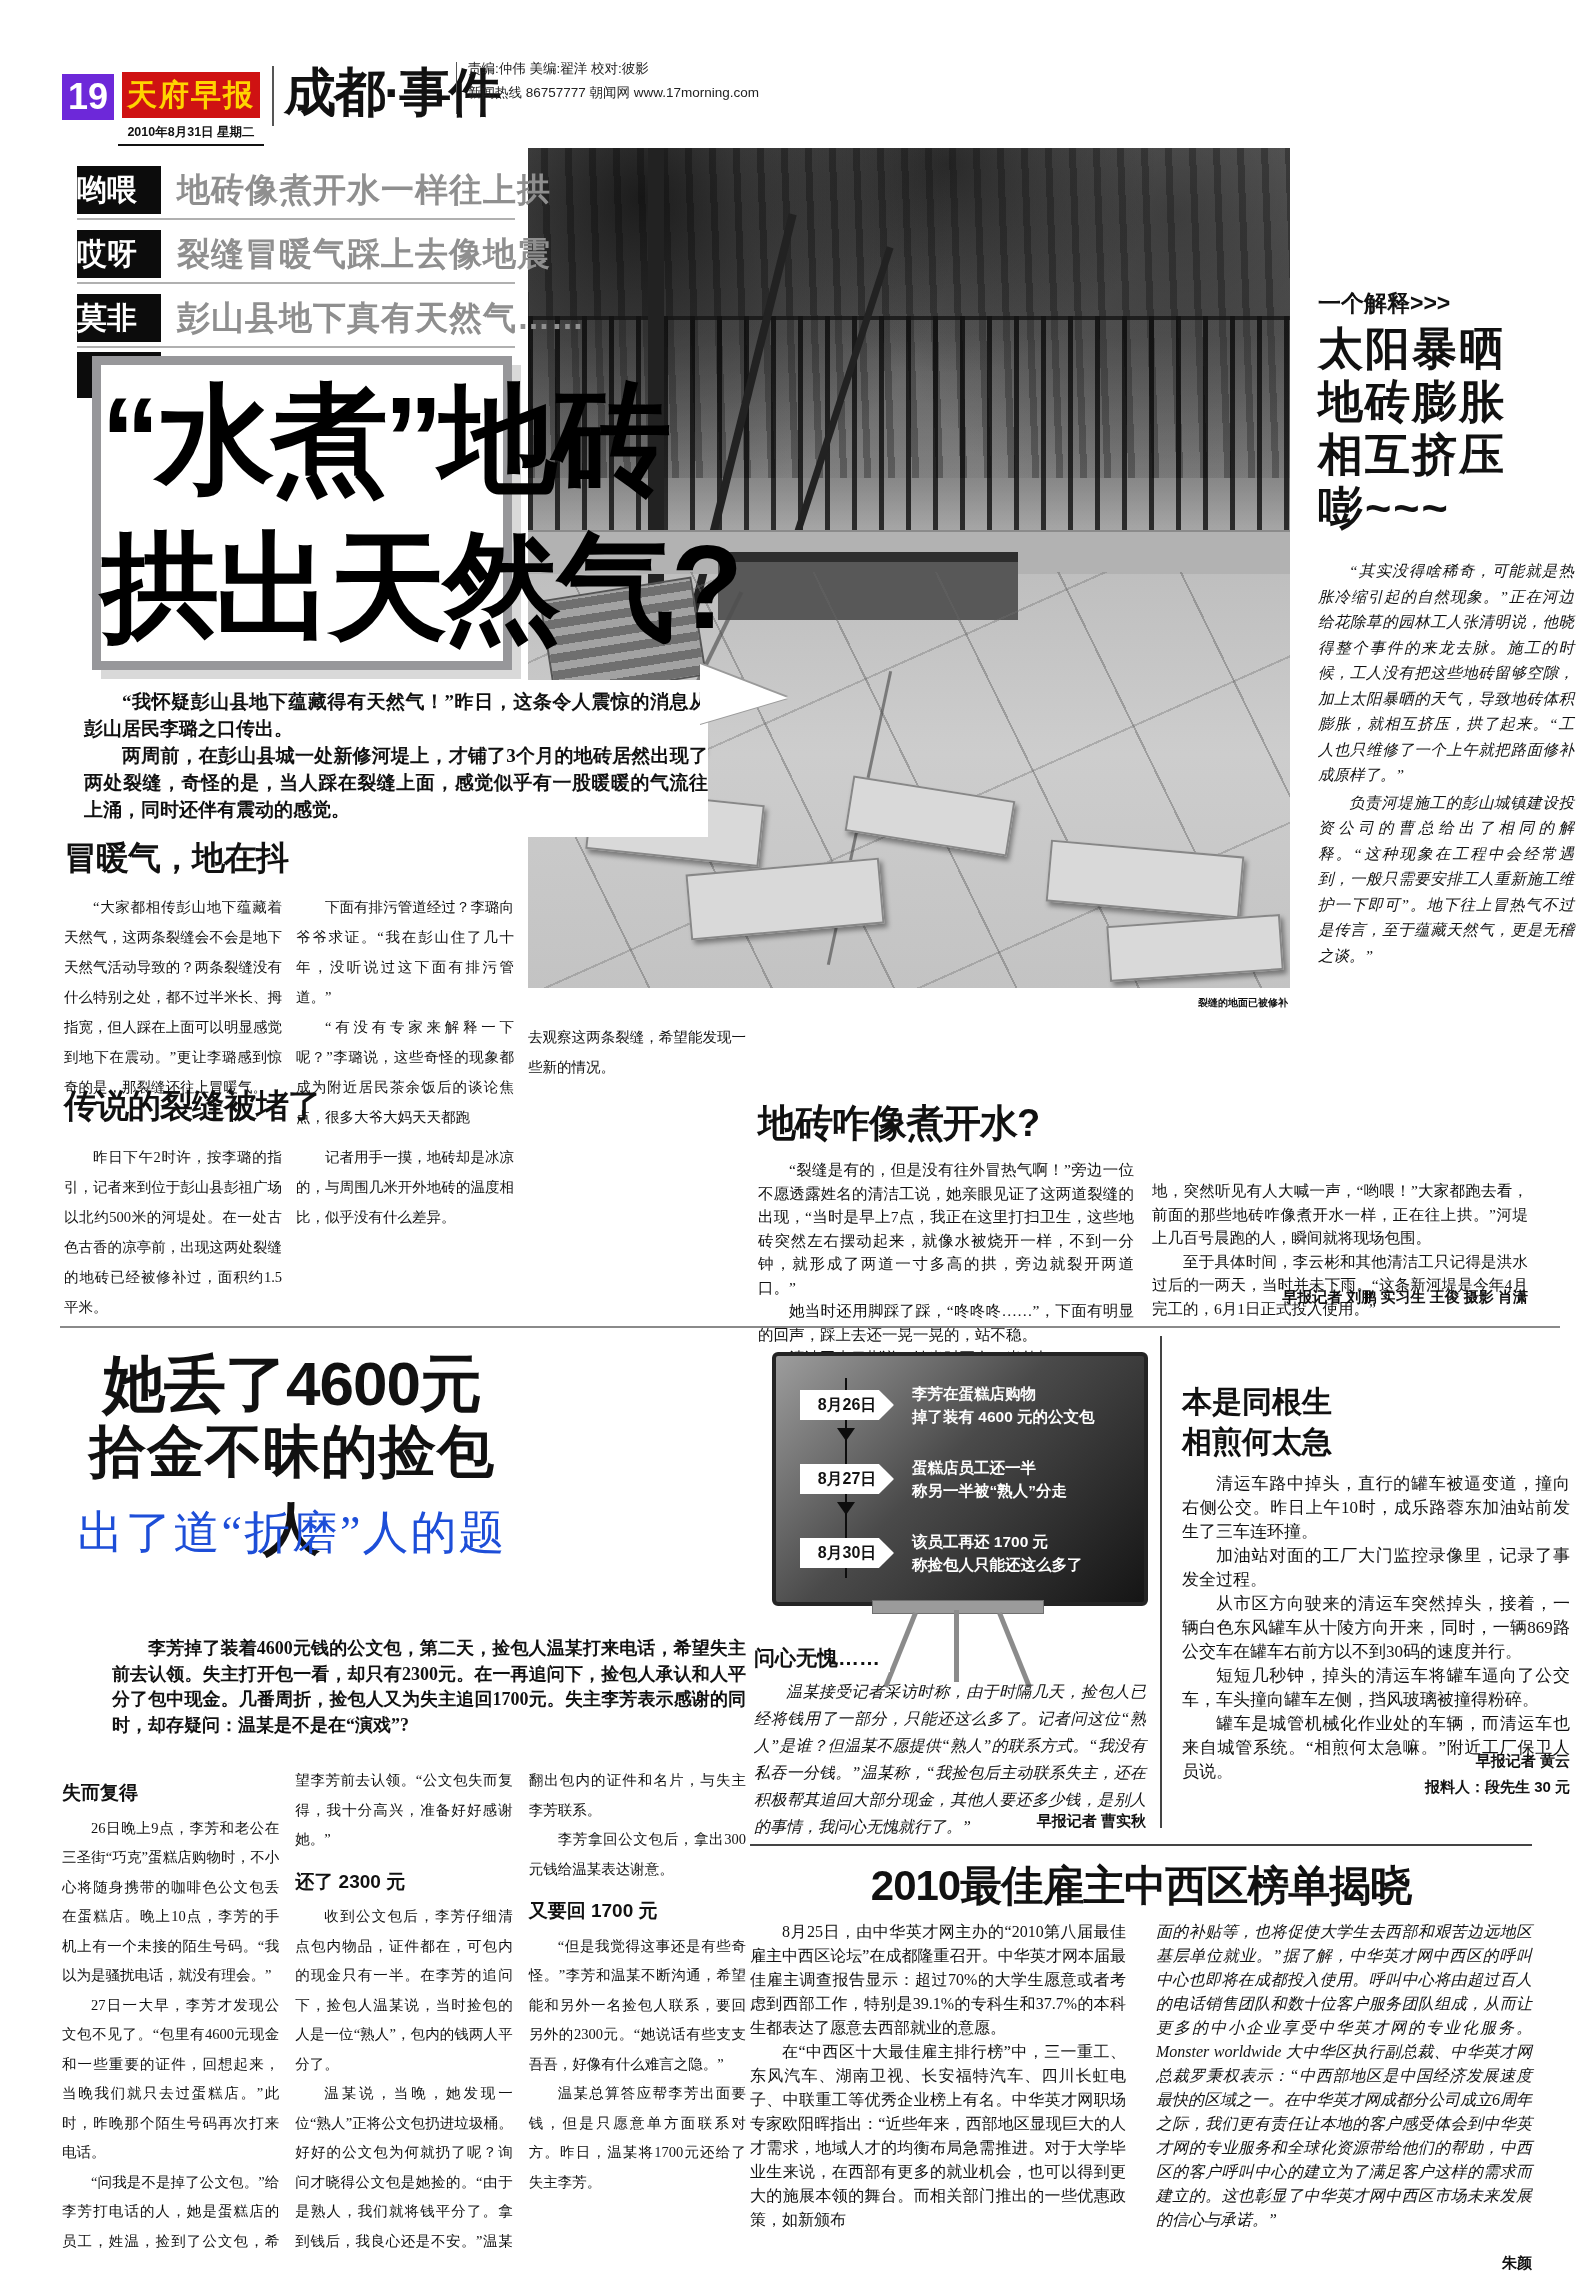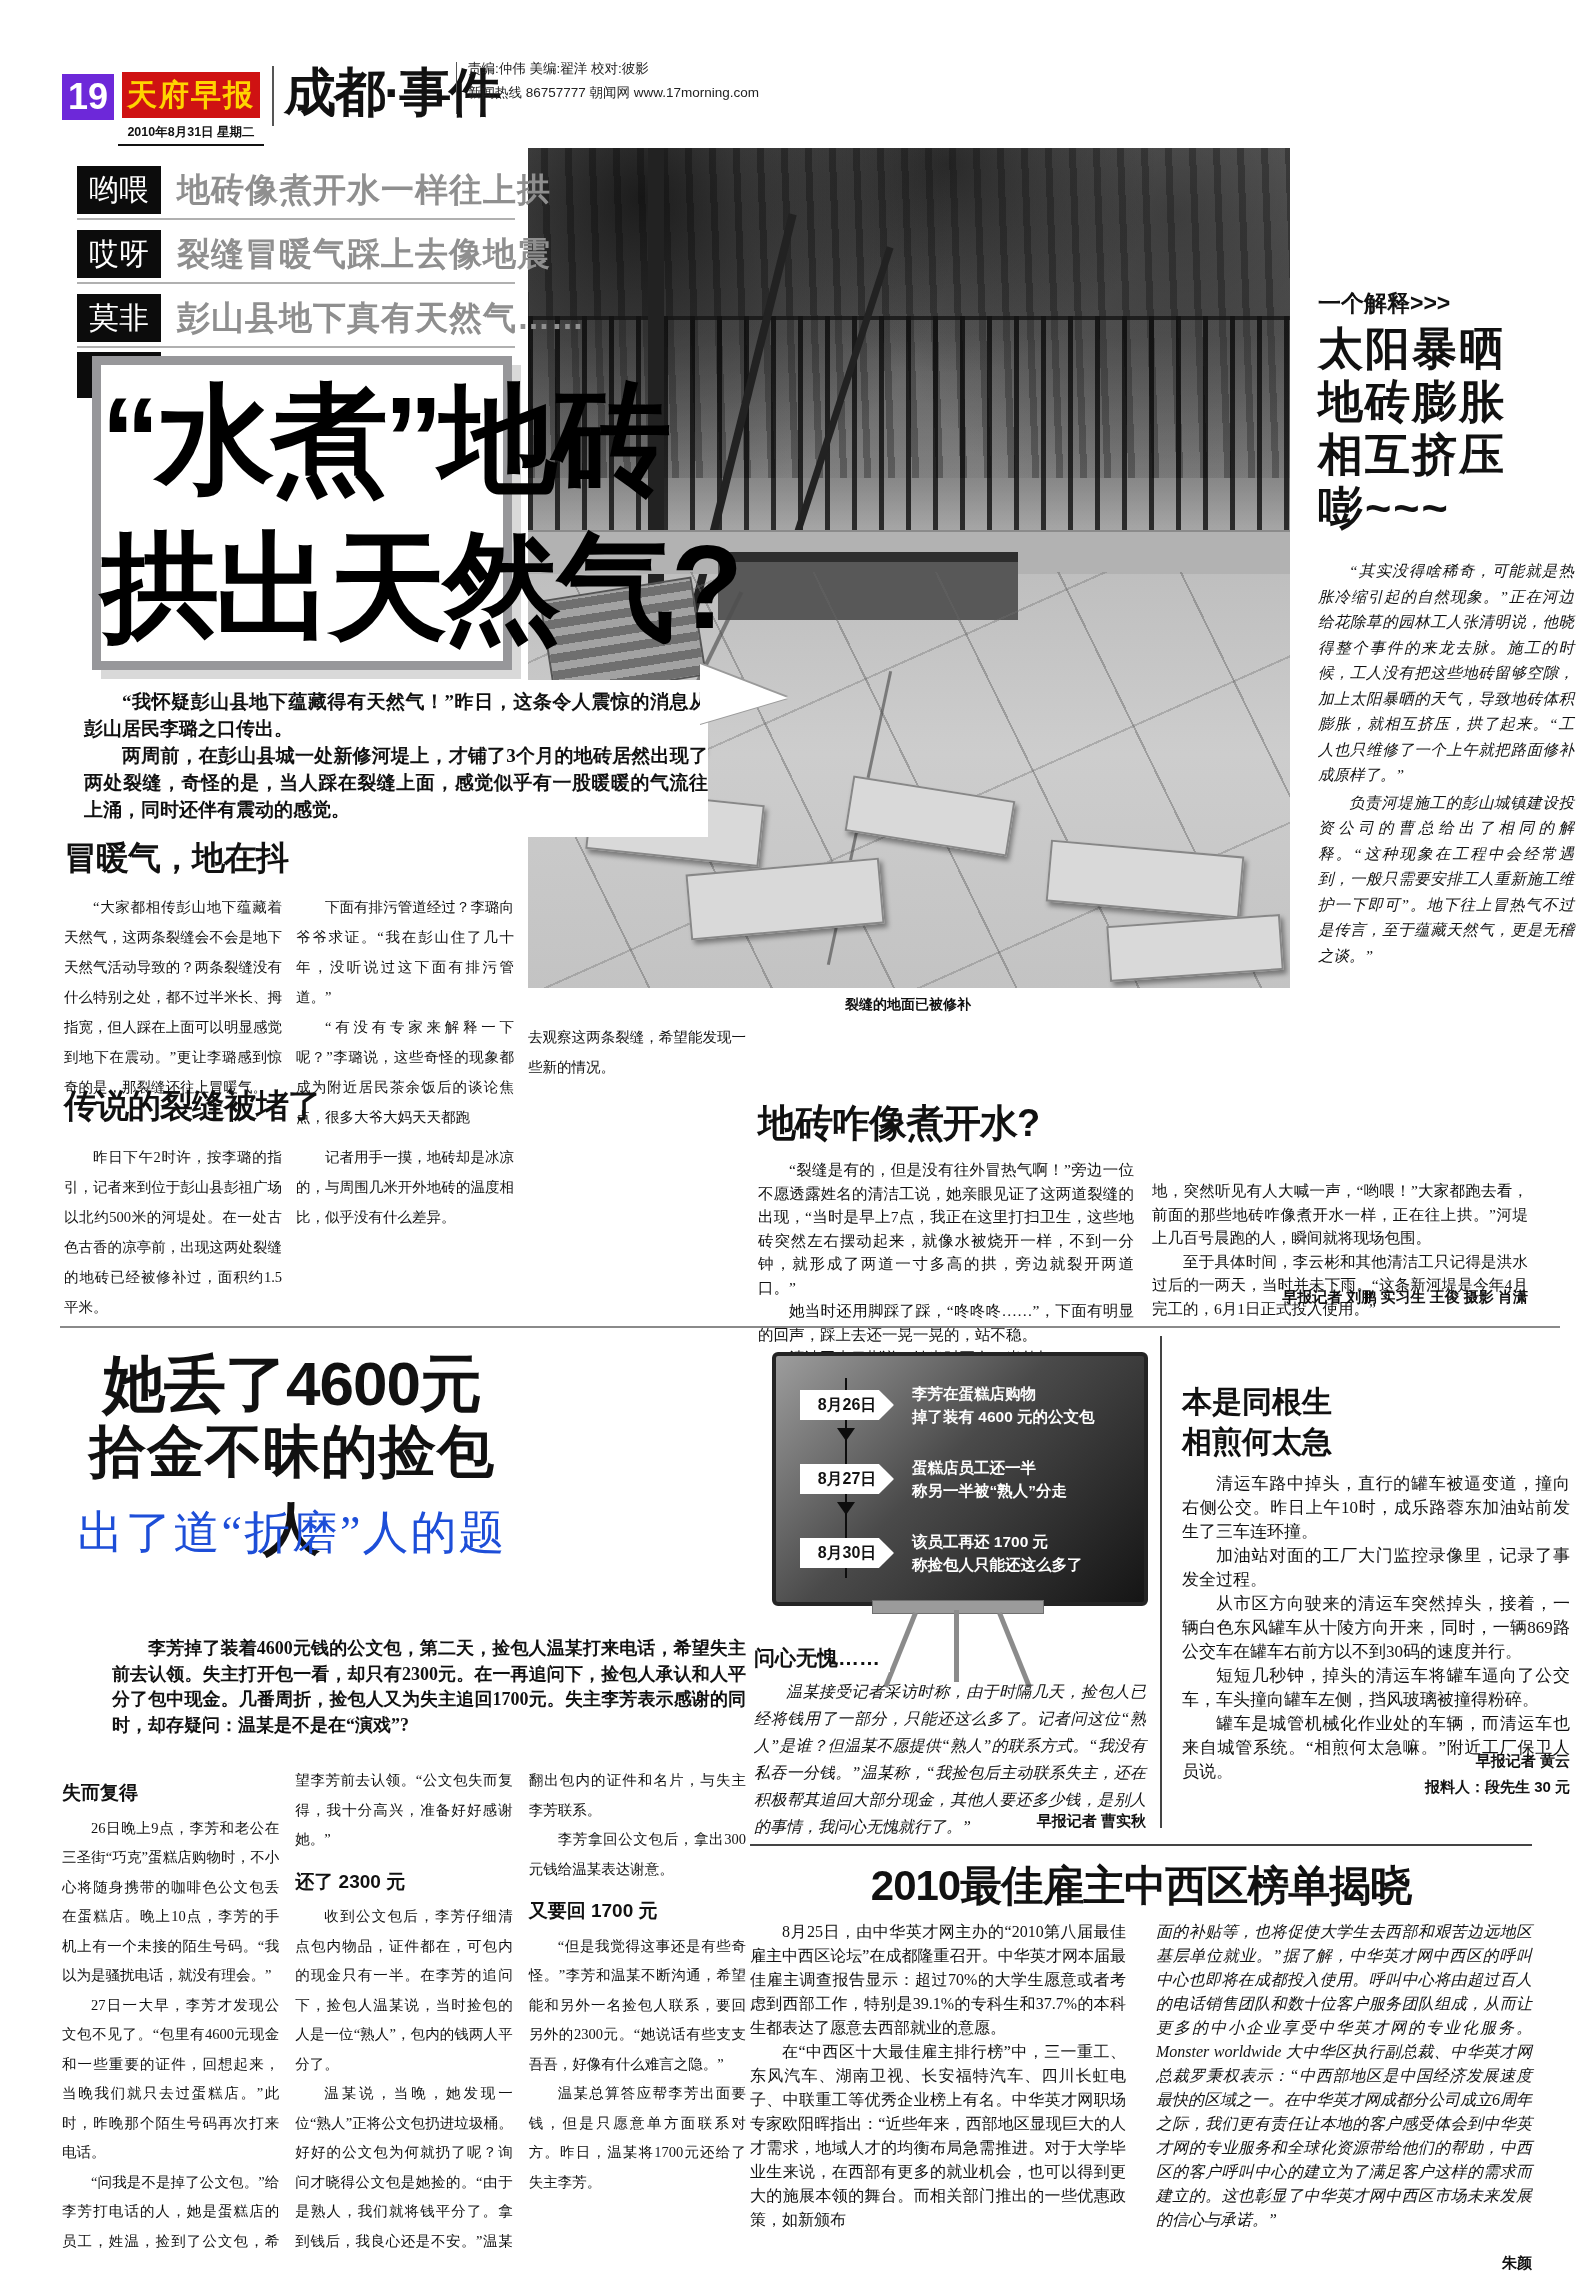--- a/index.html
+++ b/index.html
@@ -10,35 +10,35 @@
   p.cont{text-indent:0;}
   
   .pageno{background:#6d28d9;color:#fff;font-weight:900;font-size:36px;text-align:center;line-height:46px;}
   .masthead{background:#cf1212;color:#ffd400;font-weight:900;font-size:30px;text-align:center;line-height:46px;letter-spacing:2px;}
   .dateline{font-size:12.5px;font-weight:700;text-align:center;border-bottom:2px solid #111;padding-bottom:3px;}
   .sectiontitle{font-size:52px;font-weight:900;letter-spacing:-2px;}
   .vline{background:#555;}
   .credits{font-size:13.5px;line-height:22px;color:#222;}
   
   .teaser-row{display:flex;align-items:center;border-bottom:2px solid #b0b0b0;width:438px;height:56px;}
-  .teaser-tag{background:#0c0c0c;color:#fff;font-weight:400;font-size:30px;width:84px;height:48px;line-height:48px;text-align:center;flex:0 0 auto;}
+  .teaser-tag{background:#0c0c0c;color:#fff;font-weight:700;font-size:30px;width:84px;height:48px;line-height:48px;text-align:left;flex:0 0 auto;}
   .teaser-txt{color:#8f8f8f;font-weight:900;font-size:33px;margin-left:16px;white-space:nowrap;letter-spacing:1px;}
   
   .bullet{background:#0c0c0c;}
   .leadbox{border:9px solid #97979a;box-shadow:9px 9px 0 #d9d9d9;background:#fff;text-align:center;}
   .leadbox .l{font-size:118px;font-weight:900;line-height:148px;letter-spacing:-4px;white-space:nowrap;color:#000;}
   .lead-intro{background:#fff;font-family:"Liberation Serif",serif;font-weight:700;font-size:19px;line-height:27px;}
   .tail{width:0;height:0;border-top:34px solid transparent;border-bottom:26px solid transparent;border-left:88px solid #fff;
         filter:drop-shadow(0 -1.5px 0 #9a9a9a) drop-shadow(0 1.5px 0 #9a9a9a);}
   
   .sechead{font-weight:900;font-size:33px;letter-spacing:-1px;}
   .bodycol{font-family:"Liberation Serif",serif;font-size:14.5px;line-height:30px;}
   .boilcol{font-family:"Liberation Serif",serif;font-size:15.5px;line-height:23.5px;}
   .byline{font-weight:700;text-align:right;font-size:15px;text-indent:0;}
-  .caption{font-size:14px;font-weight:600;text-align:center;}
+  .caption{font-size:10px;font-weight:600;text-align:right;}
   
   .kicker{font-size:23px;font-weight:800;}
   .explain-head{font-size:45px;font-weight:900;line-height:53px;letter-spacing:2px;}
   .explain-body{font-family:"Liberation Serif",serif;font-style:italic;font-size:15.5px;line-height:25.5px;}
   .explain-body p{margin-bottom:2px;}
   
   .photo{background:linear-gradient(180deg,#6e6e6e 0%,#5a5a5a 22%,#8d8d8d 40%,#bdbdbd 48%,#cdcdcd 72%,#c3c3c3 100%);overflow:hidden;}
   .foliage{background:
      radial-gradient(circle at 15% 15%, rgba(10,10,10,.8), transparent 45%),
      radial-gradient(circle at 55% 5%, rgba(20,20,20,.7), transparent 40%),

